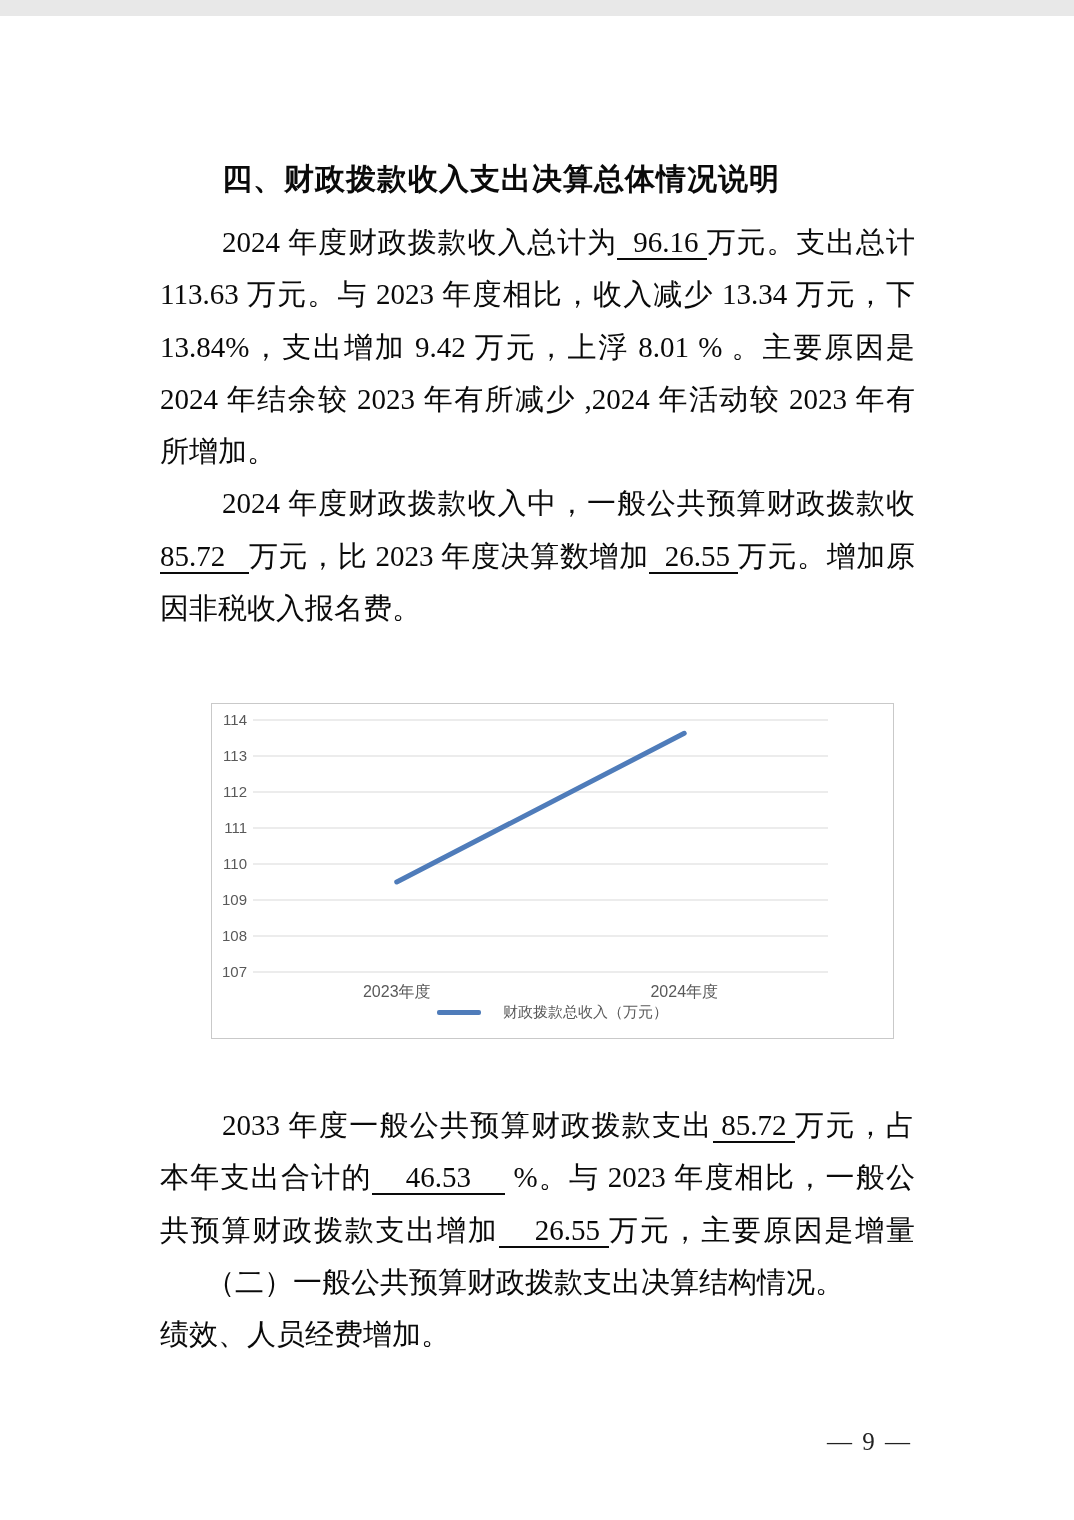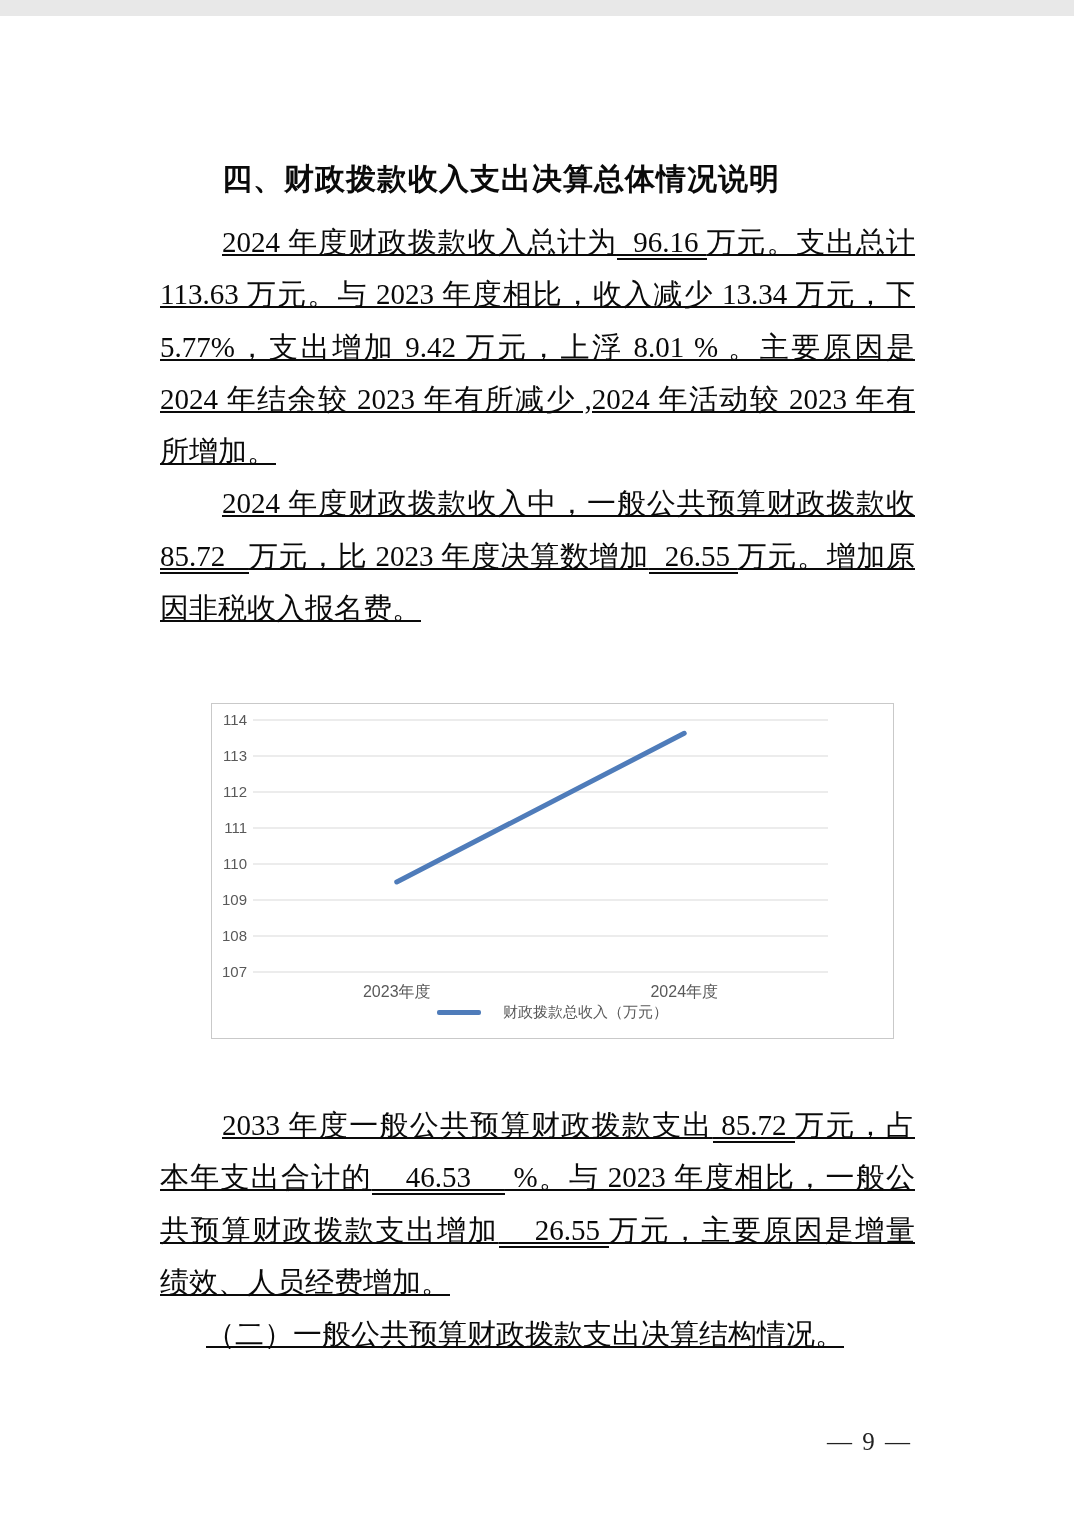--- a/index.html
+++ b/index.html
@@ -26,21 +26,20 @@
     position:absolute;
     width:755px;
     font-size:29px;
     line-height:52.3px;
     color:#0a0a0a;
   }
   .tline{
     height:52.3px;
     white-space:pre-wrap;
     overflow:hidden;
-    text-decoration:underline;
   }
   .tline.just{ text-align:justify; text-align-last:justify; }
   .tline.ind{ text-indent:62px; }
   .tline.ind2{ text-indent:46px; }
   .u{ border-bottom:2px solid #0a0a0a; }
   .chart-title{
     position:absolute;
     left:160px; top:640px; width:755px;
     text-align:center;
     font-size:27px;
@@ -79,21 +78,21 @@
 </head>
 <body>
 
 <div class="page">
 
   <h2 class="h-sec" style="left:222px; top:143px;">四、财政拨款收入支出决算总体情况说明</h2>
 
   <div class="para" style="left:160px; top:200px;">
       <div class="tline just ind"><span>2024 年度财政拨款收入总计为</span><span class="u">  96.16 </span><span>万元。支出总计</span></div>
       <div class="tline just"><span>113.63 万元。与 2023 年度相比，收入减少 13.34 万元，下浮</span></div>
-      <div class="tline just"><span>5.77%，支出增加 9.42 万元，上浮 8.01 % 。主要原因是</span></div>
+      <div class="tline just"><span>13.84%，支出增加 9.42 万元，上浮 8.01 % 。主要原因是</span></div>
       <div class="tline just"><span>2024 年结余较 2023 年有所减少 ,2024 年活动较 2023 年有</span></div>
       <div class="tline"><span>所增加。</span></div>
       <div class="tline just ind"><span>2024 年度财政拨款收入中，一般公共预算财政拨款收入</span></div>
       <div class="tline just"><span class="u">85.72   </span><span>万元，比 2023 年度决算数增加</span><span class="u">  26.55 </span><span>万元。增加原</span></div>
       <div class="tline"><span>因非税收入报名费。</span></div>
     </div>
 
 
   <div class="chartbox">
     <svg width="650" height="334">
@@ -121,19 +120,19 @@
       <span class="legend-line" style="background: rgb(79, 124, 186);"></span>
       <span>财政拨款总收入（万元）</span>
     </div>
   </div>
 
 
   <div class="para" style="left:160px; top:1083px;">
       <div class="tline just ind"><span>2033 年度一般公共预算财政拨款支出</span><span class="u"> 85.72 </span><span>万元，占</span></div>
       <div class="tline just"><span>本年支出合计的</span><span class="u">    46.53    </span><span> %。与 2023 年度相比，一般公</span></div>
       <div class="tline just"><span>共预算财政拨款支出增加</span><span class="u">    26.55 </span><span>万元，主要原因是增量</span></div>
+      <div class="tline ind2"><span>（二）一般公共预算财政拨款支出决算结构情况。</span></div>
       <div class="tline"><span>绩效、人员经费增加。</span></div>
-      <div class="tline ind2"><span>（二）一般公共预算财政拨款支出决算结构情况。</span></div>
     </div>
 
   <div class="pagenum">— 9 —</div>
 
 </div>
 
 </body></html>

